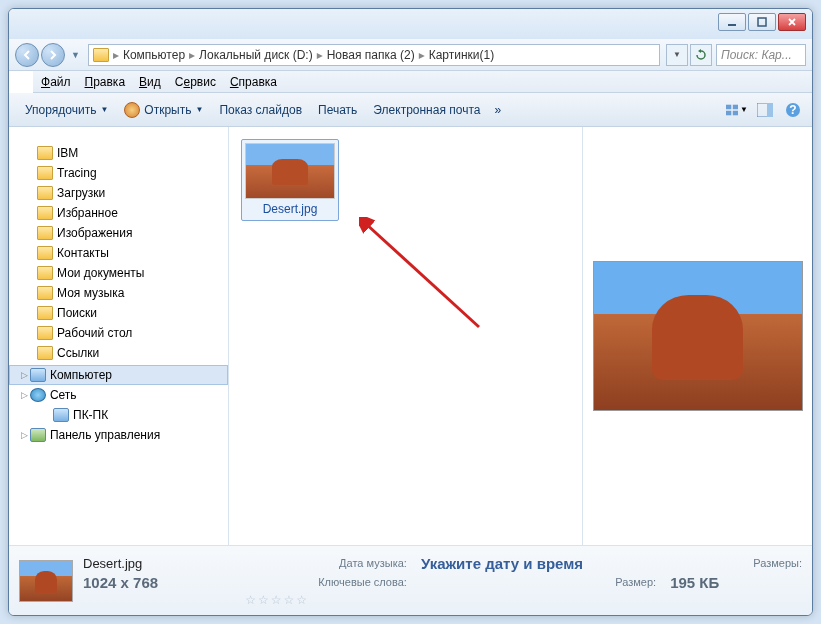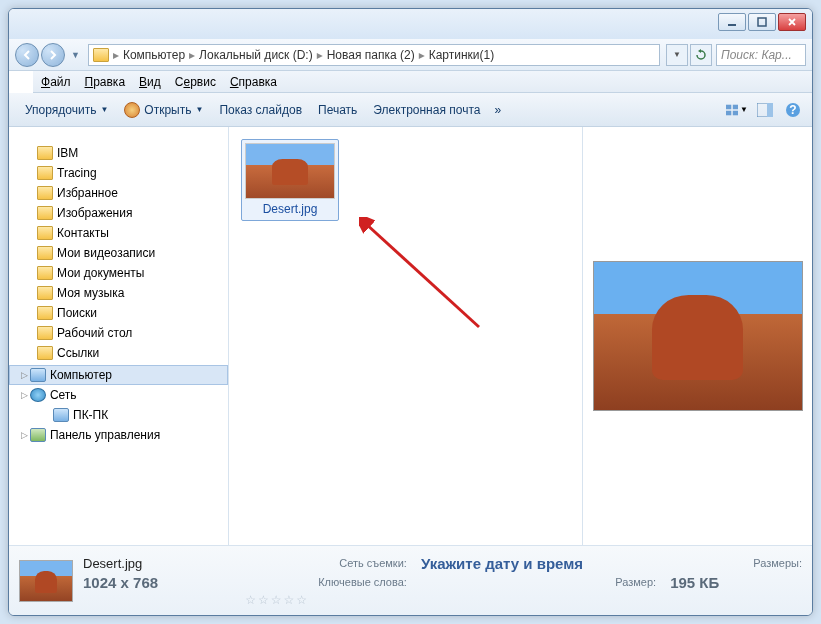--- a/index.html
+++ b/index.html
@@ -162,33 +162,33 @@
       <div class="tn">
           <span class="ticon folder"></span>
           <span>IBM</span>
         </div>
       <div class="tn">
           <span class="ticon folder"></span>
           <span>Tracing</span>
         </div>
       <div class="tn">
           <span class="ticon folder"></span>
+          <span>Загрузки</span>
+        </div>
+      <div class="tn">
+          <span class="ticon folder"></span>
           <span>Избранное</span>
         </div>
       <div class="tn">
           <span class="ticon folder"></span>
           <span>Изображения</span>
         </div>
       <div class="tn">
           <span class="ticon folder"></span>
           <span>Контакты</span>
-        </div>
-      <div class="tn">
-          <span class="ticon folder"></span>
-          <span>Мои видеозаписи</span>
         </div>
       <div class="tn">
           <span class="ticon folder"></span>
           <span>Мои документы</span>
         </div>
       <div class="tn">
           <span class="ticon folder"></span>
           <span>Моя музыка</span>
         </div>
       <div class="tn">
@@ -242,21 +242,21 @@
       <div class="preview">
         <div class="pimg"></div>
       </div>
     </div>
   </div>
 
   <div class="details">
     <div class="dthumb"></div>
     <div class="dtxt">
       <span class="dname">Desert.jpg</span>
-      <span class="dlab">Сеть съемки:</span>
+      <span class="dlab">Дата музыка:</span>
       <span class="dval">Укажите дату и время</span>
       <span class="dlab" style="margin-left:10px;">Размеры:</span>
       <span class="dval" style="color:#5a6a7a;">1024 x 768</span>
 
       <span class="dlab">Ключевые слова:</span>
       <span class="dlab" style="margin-left:10px;">Размер:</span>
       <span class="dval" style="color:#5a6a7a;">195 КБ</span>
 
       <span></span>
       <span class="stars">☆☆☆☆☆</span>

